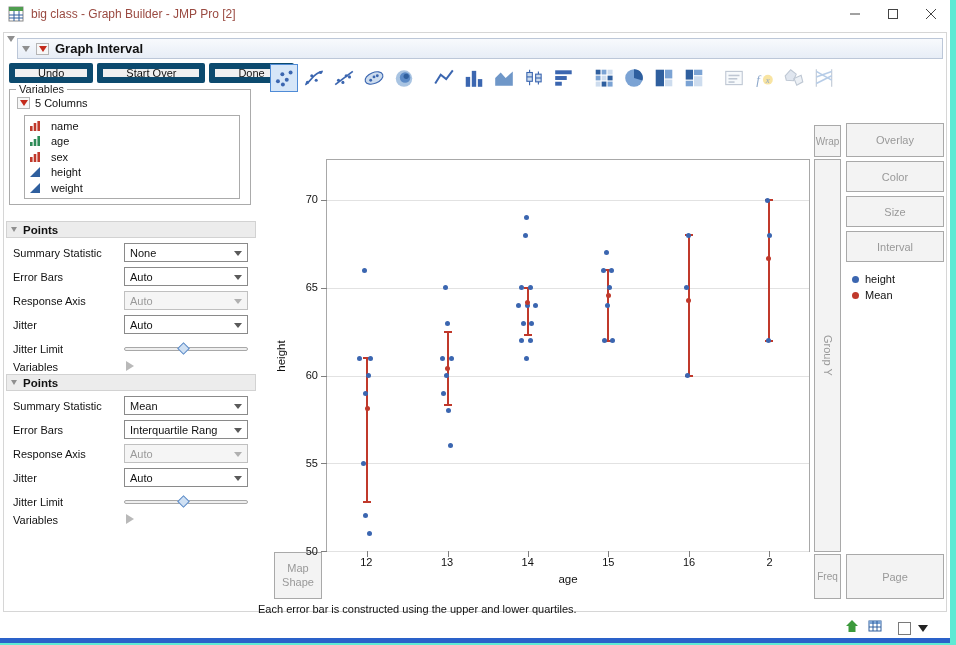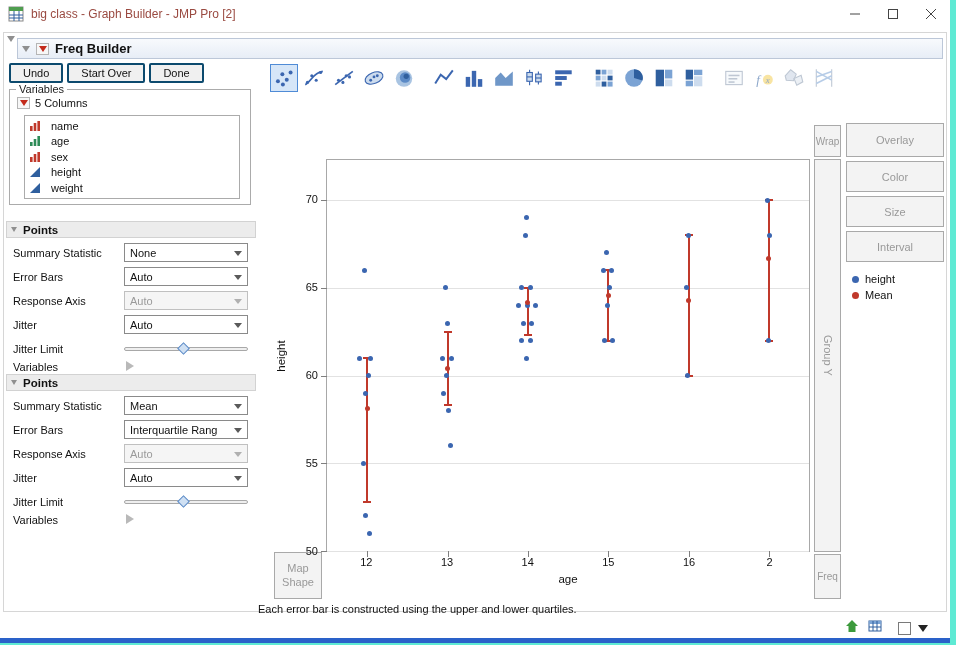--- a/index.html
+++ b/index.html
@@ -18,21 +18,21 @@
   .report { position:absolute; left:3px; top:32px; width:944px; height:580px; background:#fff; border:1px solid #d6d6d6; }
   .disc { width:0; height:0; border-left:4px solid transparent; border-right:4px solid transparent; border-top:6px solid #8f8f8f; display:inline-block; }
   .root-disc { position:absolute; left:3px; top:3px; }
   .red-tri-btn { width:13px; height:12px; background:#f7f7f7; border:1px solid #b5b5b5; display:inline-flex; align-items:center; justify-content:center; }
   .red-tri { width:0; height:0; border-left:4px solid transparent; border-right:4px solid transparent; border-top:6px solid #c42b1c; }
   .gb-header { position:absolute; left:13px; top:5px; right:3px; height:21px; background:linear-gradient(#f8fafd,#e7edf6); border:1px solid #bcc7d8; display:flex; align-items:center; gap:6px; padding-left:4px; }
   .gb-title { font-size:13px; font-weight:bold; color:#111; }
 
   
   .btn-row { position:absolute; left:5px; top:30px; display:flex; gap:4px; }
-  .pbtn { height:20px; padding:0 12px; font-size:11px; background:#f0f0f0; border:2px solid #0c4a6e; border-radius:2px; display:flex; align-items:center; color:#111; }
+  .pbtn { height:20px; padding:0 23px; font-size:11px; background:#f0f0f0; border:6px solid #0c4a6e; border-radius:2px; display:flex; align-items:center; color:#111; }
   .varbox { position:absolute; left:5px; top:56px; width:242px; height:116px; border:1px solid #ababab; }
   .varbox-legend { position:absolute; top:-7px; left:6px; background:#fff; padding:0 3px; font-size:11px; color:#222; }
   .columns-row { position:absolute; left:7px; top:7px; display:flex; align-items:center; gap:5px; font-size:11px; color:#111; }
   .varlist { position:absolute; left:14px; top:25px; width:216px; height:84px; border:1px solid #ababab; background:#fff; padding:2px 4px; }
   .varitem { display:flex; align-items:center; gap:10px; height:15.5px; font-size:11px; color:#111; }
   .vicon { width:12px; height:12px; display:inline-flex; }
 
   .sect-header { position:absolute; left:2px; width:250px; height:17px; background:#ececec; border:1px solid #d2d2d2; display:flex; align-items:center; gap:6px; padding-left:4px; }
   .sect-title { font-size:11.5px; font-weight:bold; color:#111; }
   .sect-header .disc { border-top-width:5px; border-left-width:3.5px; border-right-width:3.5px; }
@@ -125,21 +125,21 @@
     </div>
 
     <div class="report">
       <span class="disc root-disc"></span>
 
       <div class="gb-header">
         <span class="disc"></span>
         <span class="red-tri-btn">
             <span class="red-tri"></span>
           </span>
-        <span class="gb-title">Freq Builder</span>
+        <span class="gb-title">Graph Interval</span>
       </div>
 
       <div class="btn-row">
         <div class="pbtn">Undo</div>
         <div class="pbtn">Start Over</div>
         <div class="pbtn">Done</div>
       </div>
 
       <div class="varbox">
         <span class="varbox-legend">Variables</span>
@@ -482,20 +482,23 @@
         </div>
       <div class="zone vert" style="left:810px; top:126px; width:27px; height:393px;">
           <span>Group Y</span>
         </div>
       <div class="zone" style="left:270px; top:519px; width:48px; height:47px; flex-direction:column; line-height:1.25;">
         <span>Map</span>
         <span>Shape</span>
       </div>
       <div class="zone" style="left:810px; top:521px; width:27px; height:45px; font-size:10px;">
           <span>Freq</span>
+        </div>
+      <div class="zone" style="left:842px; top:521px; width:98px; height:45px;">
+          <span>Page</span>
         </div>
 
       <div class="legend">
         <div class="legend-item">
           <span class="legend-dot" style="background: rgb(59, 102, 176);"></span>
           <span>height</span>
         </div>
         <div class="legend-item">
           <span class="legend-dot" style="background: rgb(192, 57, 43);"></span>
           <span>Mean</span>

